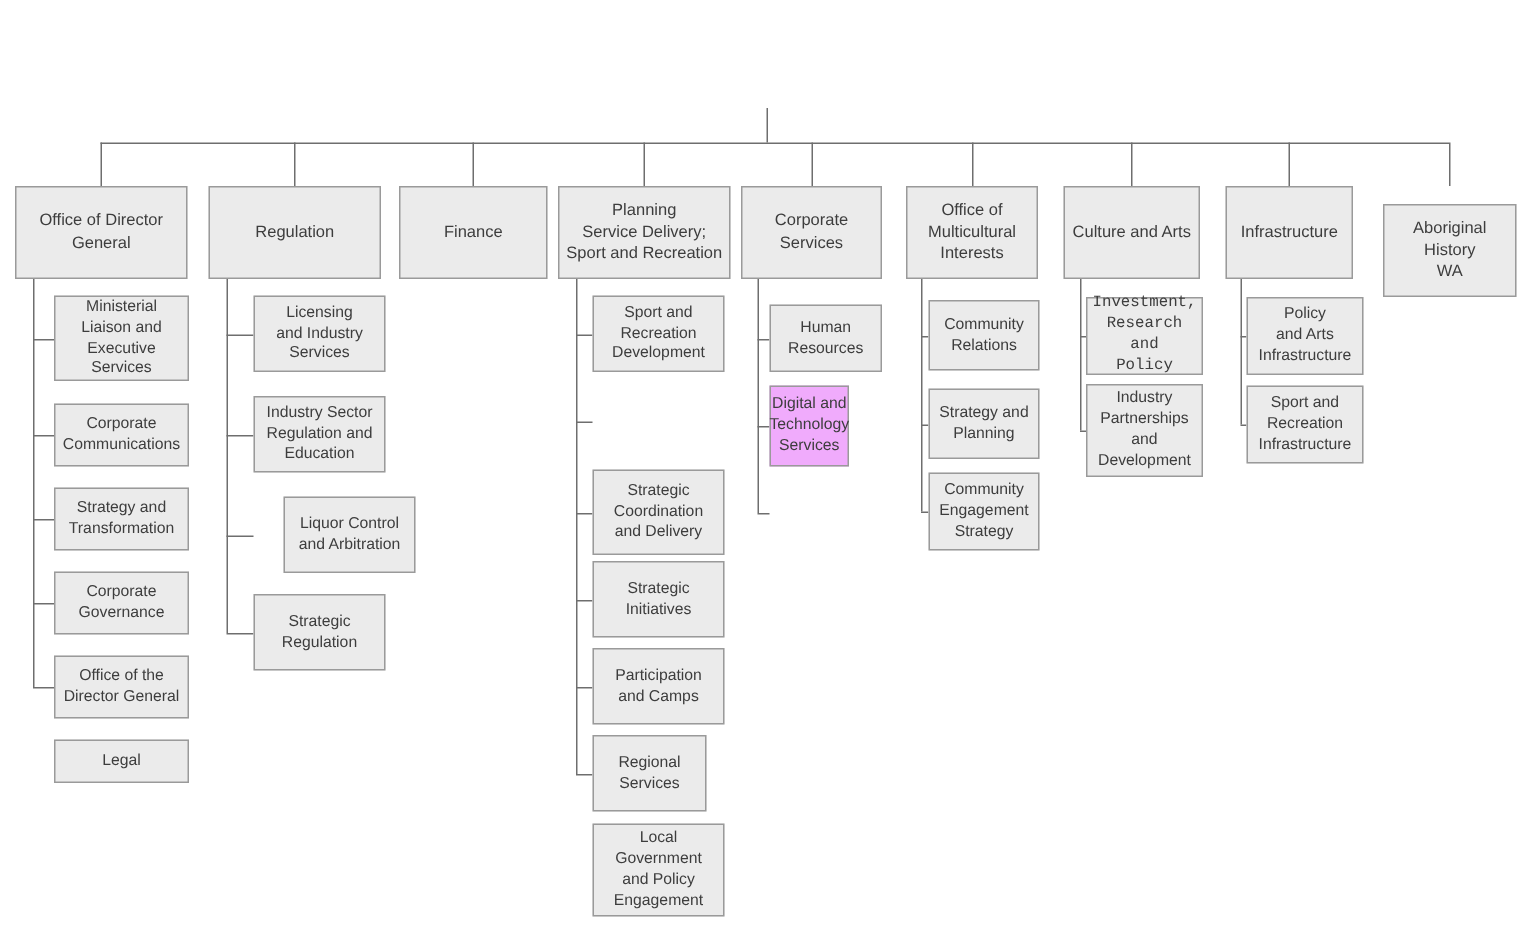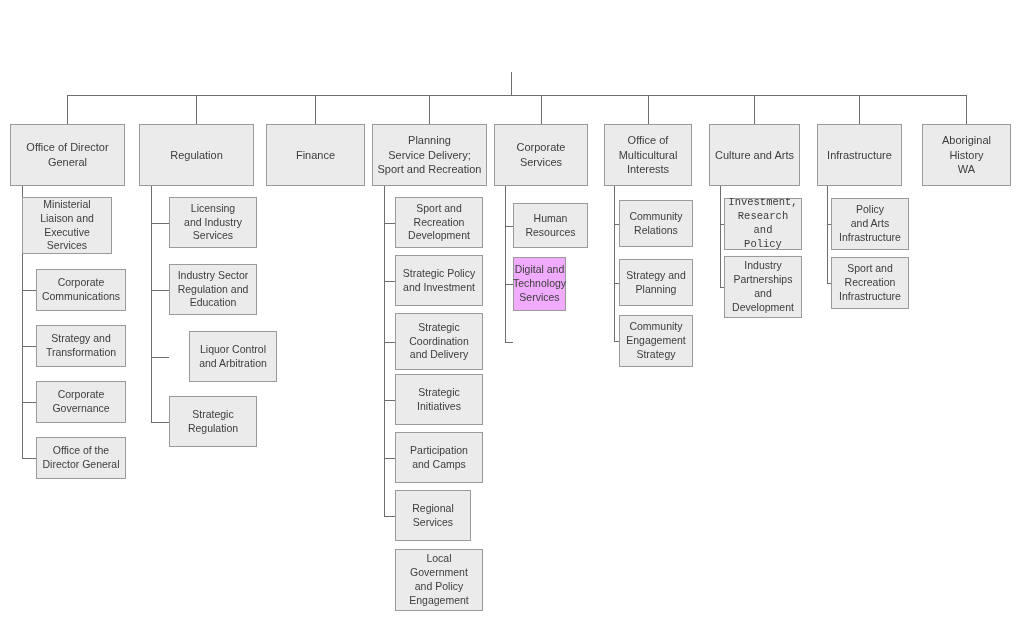--- a/index.html
+++ b/index.html
@@ -57,36 +57,37 @@
 <body>
 
 <div id="chart-canvas">
     <div class="connector v" style="left: 511px; top: 72px; background: rgb(110, 110, 110); height: 23px;"></div>
     <div class="connector h" style="left: 67px; top: 95px; background: rgb(110, 110, 110); width: 899px;"></div>
     <div class="connector v" style="left: 67px; top: 95px; background: rgb(110, 110, 110); height: 29px;"></div>
     <div class="node level2" style="left: 10px; top: 124px; width: 115px; height: 62px; background: rgb(235, 235, 235); border-color: rgb(154, 154, 154); color: rgb(61, 61, 61);">Office of Director
 General</div>
     <div class="connector v" style="left: 22px; top: 186px; background: rgb(110, 110, 110); height: 272px;"></div>
     <div class="connector h" style="left: 22px; top: 226px; background: rgb(110, 110, 110); width: 14px;"></div>
-    <div class="node level3" style="left: 22px; top: 197px; width: 90px; height: 57px; background: rgb(235, 235, 235); border-color: rgb(154, 154, 154); color: rgb(61, 61, 61);">Ministerial
+    <div class="node level3" style="left: 36px; top: 197px; width: 90px; height: 57px; background: rgb(235, 235, 235); border-color: rgb(154, 154, 154); color: rgb(61, 61, 61);">Ministerial
 Liaison and
 Executive
 Services</div>
     <div class="connector h" style="left: 22px; top: 290px; background: rgb(110, 110, 110); width: 14px;"></div>
     <div class="node level3" style="left: 36px; top: 269px; width: 90px; height: 42px; background: rgb(235, 235, 235); border-color: rgb(154, 154, 154); color: rgb(61, 61, 61);">Corporate
 Communications</div>
     <div class="connector h" style="left: 22px; top: 346px; background: rgb(110, 110, 110); width: 14px;"></div>
     <div class="node level3" style="left: 36px; top: 325px; width: 90px; height: 42px; background: rgb(235, 235, 235); border-color: rgb(154, 154, 154); color: rgb(61, 61, 61);">Strategy and
 Transformation</div>
     <div class="connector h" style="left: 22px; top: 402px; background: rgb(110, 110, 110); width: 14px;"></div>
     <div class="node level3" style="left: 36px; top: 381px; width: 90px; height: 42px; background: rgb(235, 235, 235); border-color: rgb(154, 154, 154); color: rgb(61, 61, 61);">Corporate
 Governance</div>
     <div class="connector h" style="left: 22px; top: 458px; background: rgb(110, 110, 110); width: 14px;"></div>
     <div class="node level3" style="left: 36px; top: 437px; width: 90px; height: 42px; background: rgb(235, 235, 235); border-color: rgb(154, 154, 154); color: rgb(61, 61, 61);">Office of the
 Director General</div>
+    <div class="node level3" style="left: 36px; top: 493px; width: 90px; height: 29px; background: rgb(235, 235, 235); border-color: rgb(154, 154, 154); color: rgb(61, 61, 61);">Legal</div>
     <div class="connector v" style="left: 196px; top: 95px; background: rgb(110, 110, 110); height: 29px;"></div>
     <div class="node level2" style="left: 139px; top: 124px; width: 115px; height: 62px; background: rgb(235, 235, 235); border-color: rgb(154, 154, 154); color: rgb(61, 61, 61);">Regulation</div>
     <div class="connector v" style="left: 151px; top: 186px; background: rgb(110, 110, 110); height: 236px;"></div>
     <div class="connector h" style="left: 151px; top: 223px; background: rgb(110, 110, 110); width: 18px;"></div>
     <div class="node level3" style="left: 169px; top: 197px; width: 88px; height: 51px; background: rgb(235, 235, 235); border-color: rgb(154, 154, 154); color: rgb(61, 61, 61);">Licensing
 and Industry
 Services</div>
     <div class="connector h" style="left: 151px; top: 290px; background: rgb(110, 110, 110); width: 18px;"></div>
     <div class="node level3" style="left: 169px; top: 264px; width: 88px; height: 51px; background: rgb(235, 235, 235); border-color: rgb(154, 154, 154); color: rgb(61, 61, 61);">Industry Sector
 Regulation and
@@ -102,22 +103,20 @@
     <div class="connector v" style="left: 429px; top: 95px; background: rgb(110, 110, 110); height: 29px;"></div>
     <div class="node level2" style="left: 372px; top: 124px; width: 115px; height: 62px; background: rgb(235, 235, 235); border-color: rgb(154, 154, 154); color: rgb(61, 61, 61);">Planning
 Service Delivery;
 Sport and Recreation</div>
     <div class="connector v" style="left: 384px; top: 186px; background: rgb(110, 110, 110); height: 330px;"></div>
     <div class="connector h" style="left: 384px; top: 223px; background: rgb(110, 110, 110); width: 11px;"></div>
     <div class="node level3" style="left: 395px; top: 197px; width: 88px; height: 51px; background: rgb(235, 235, 235); border-color: rgb(154, 154, 154); color: rgb(61, 61, 61);">Sport and
 Recreation
 Development</div>
     <div class="connector h" style="left: 384px; top: 281px; background: rgb(110, 110, 110); width: 11px;"></div>
-    <div class="node level3" style="left: 395px; top: 255px; width: 88px; height: 51px; background: rgb(235, 235, 235); border-color: rgb(154, 154, 154); color: rgb(61, 61, 61);">Strategic Policy
-and Investment</div>
     <div class="connector h" style="left: 384px; top: 342px; background: rgb(110, 110, 110); width: 11px;"></div>
     <div class="node level3" style="left: 395px; top: 313px; width: 88px; height: 57px; background: rgb(235, 235, 235); border-color: rgb(154, 154, 154); color: rgb(61, 61, 61);">Strategic
 Coordination
 and Delivery</div>
     <div class="connector h" style="left: 384px; top: 400px; background: rgb(110, 110, 110); width: 11px;"></div>
     <div class="node level3" style="left: 395px; top: 374px; width: 88px; height: 51px; background: rgb(235, 235, 235); border-color: rgb(154, 154, 154); color: rgb(61, 61, 61);">Strategic
 Initiatives</div>
     <div class="connector h" style="left: 384px; top: 458px; background: rgb(110, 110, 110); width: 11px;"></div>
     <div class="node level3" style="left: 395px; top: 432px; width: 88px; height: 51px; background: rgb(235, 235, 235); border-color: rgb(154, 154, 154); color: rgb(61, 61, 61);">Participation
 and Camps</div>
@@ -172,15 +171,15 @@
     <div class="connector v" style="left: 827px; top: 186px; background: rgb(110, 110, 110); height: 97px;"></div>
     <div class="connector h" style="left: 827px; top: 224px; background: rgb(110, 110, 110); width: 4px;"></div>
     <div class="node level3" style="left: 831px; top: 198px; width: 78px; height: 52px; background: rgb(235, 235, 235); border-color: rgb(154, 154, 154); color: rgb(61, 61, 61);">Policy
 and Arts
 Infrastructure</div>
     <div class="connector h" style="left: 827px; top: 283px; background: rgb(110, 110, 110); width: 4px;"></div>
     <div class="node level3" style="left: 831px; top: 257px; width: 78px; height: 52px; background: rgb(235, 235, 235); border-color: rgb(154, 154, 154); color: rgb(61, 61, 61);">Sport and
 Recreation
 Infrastructure</div>
     <div class="connector v" style="left: 966px; top: 95px; background: rgb(110, 110, 110); height: 29px;"></div>
-    <div class="node level2" style="left: 922px; top: 124px; width: 89px; height: 62px; background: rgb(235, 235, 235); border-color: rgb(154, 154, 154); color: rgb(61, 61, 61);">Aboriginal History
+    <div class="node level2" style="left: 922px; top: 136px; width: 89px; height: 62px; background: rgb(235, 235, 235); border-color: rgb(154, 154, 154); color: rgb(61, 61, 61);">Aboriginal History
 WA</div>
   </div>
 
 </body></html>

